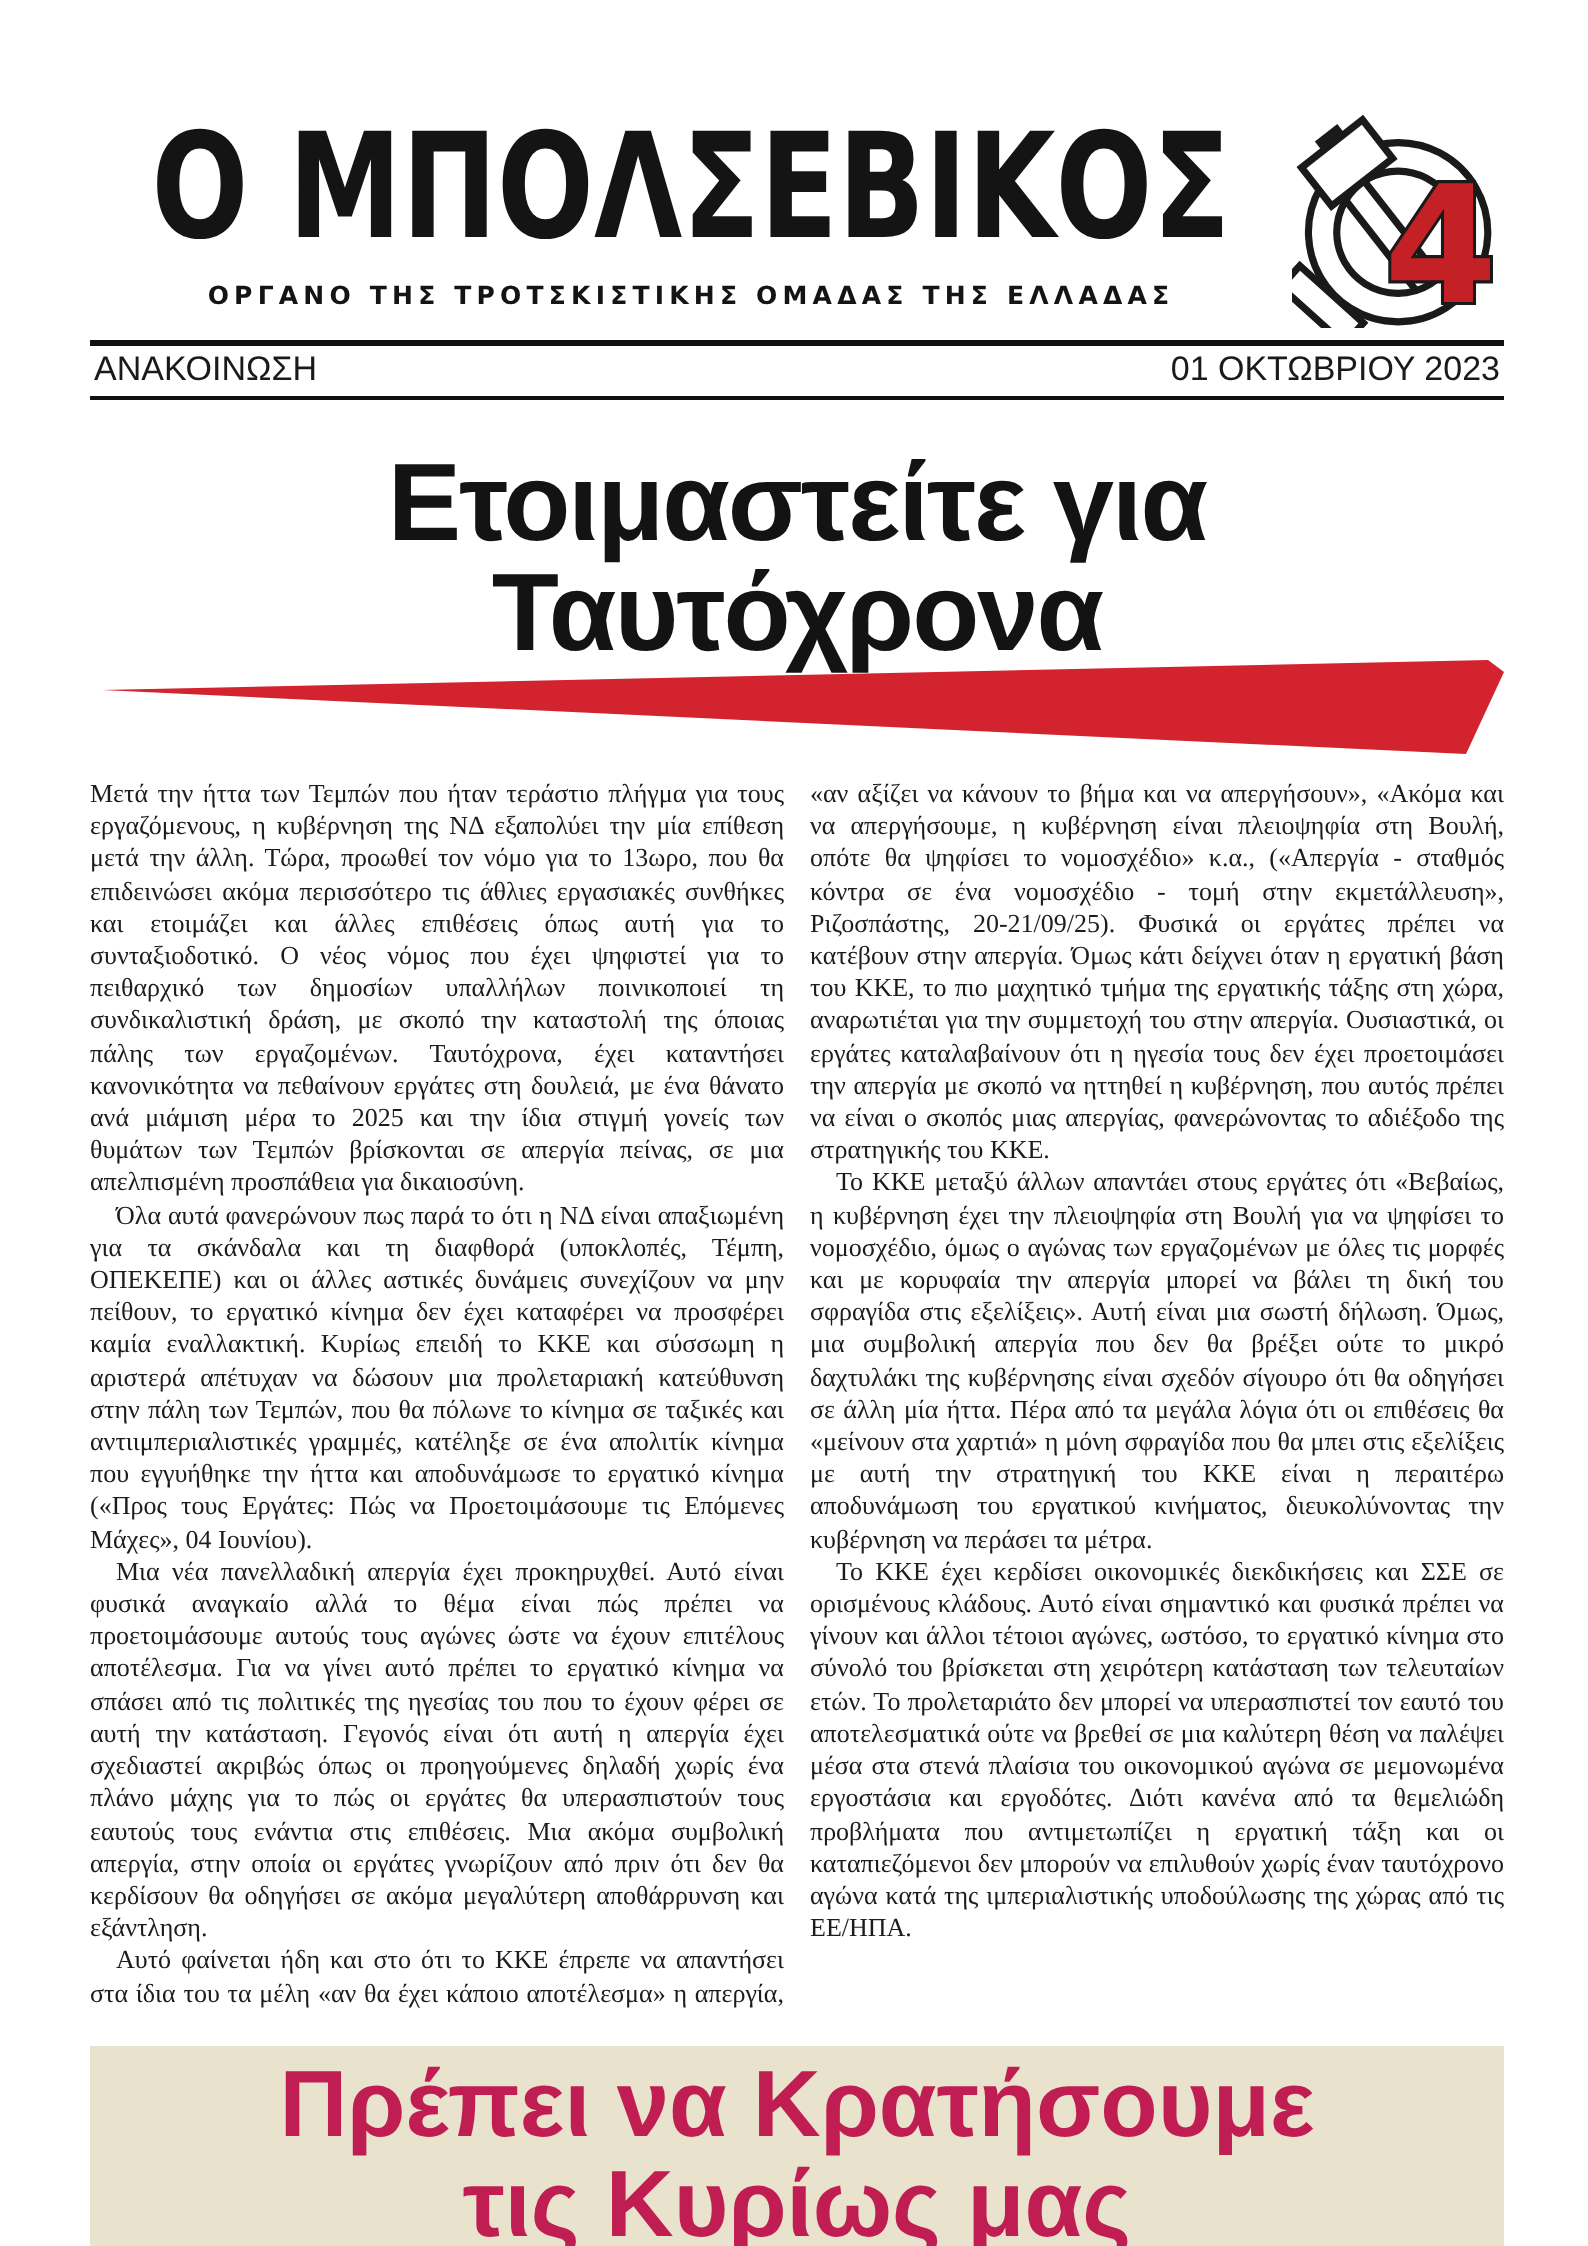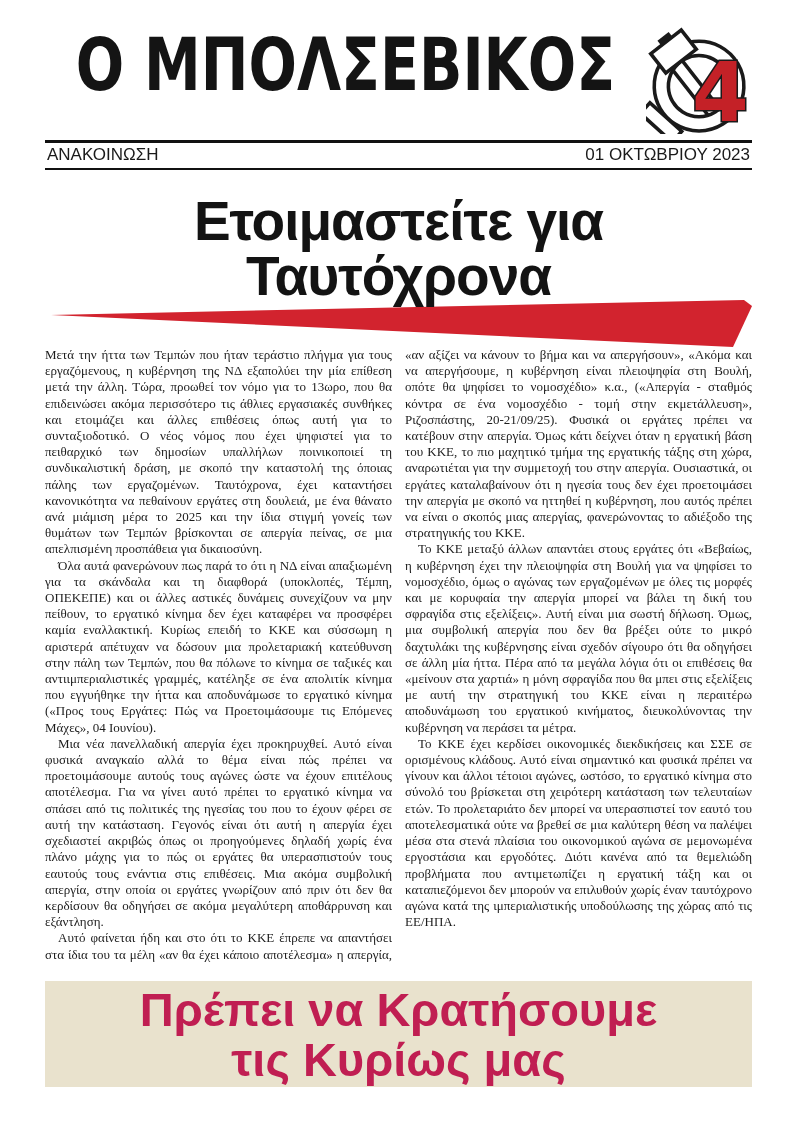--- a/index.html
+++ b/index.html
@@ -6,21 +6,21 @@
   .page{
     position:relative;
     width:794px;height:1123px;
     background:#ffffff;
     font-family:"Liberation Serif", serif;
     overflow:hidden;
   }
   .content{width:707px;margin-left:45px;}
 
   
-  .masthead{display:flex;align-items:flex-start;padding-top:24px;}
+  .masthead{display:flex;align-items:flex-start;padding-top:24px;margin-top:30px;}
   .mast-left{flex:1;text-align:center;padding-top:6px;}
   .mast-title{
     font-family:"DejaVu Sans", sans-serif;
     font-weight:bold;
     font-size:57px;
     letter-spacing:0px;
     color:#141414;
     transform:scaleY(1.28);
     transform-origin:center 72%;
     white-space:nowrap;
@@ -57,21 +57,21 @@
     line-height:55px;
     letter-spacing:-1px;
     margin-top:24px;
     position:relative;
     z-index:2;
   }
   .wedge{display:block;margin-top:-5px;position:relative;z-index:1;}
 
   
   .body-cols{
-    margin-top:0;
+    margin-top:12px;
     height:622px;
     column-count:2;
     column-gap:13px;
     column-fill:auto;
     overflow:hidden;
     font-size:13px;
     line-height:16.2px;
     text-align:justify;
     color:#1c1c1c;
   }
@@ -96,20 +96,21 @@
 </style>
 </head>
 <body>
 
 <div class="page">
   <div class="content">
 
     <div class="masthead">
       <div class="mast-left">
         <div class="mast-title">Ο ΜΠΟΛΣΕΒΙΚΟΣ</div>
+        <div class="mast-subtitle">ΟΡΓΑΝΟ ΤΗΣ ΤΡΟΤΣΚΙΣΤΙΚΗΣ ΟΜΑΔΑΣ ΤΗΣ ΕΛΛΑΔΑΣ</div>
       </div>
       <div class="logo-box">
         <svg width="106" height="108" viewBox="0 0 104 106" xmlns="http://www.w3.org/2000/svg">
 
           <rect x="-6.5" y="-46" width="13" height="92" transform="translate(46,58) rotate(-38)" fill="#ffffff" stroke="#1a1a1a" stroke-width="3.5"></rect>
 
           <path fill-rule="evenodd" fill="#ffffff" stroke="#1a1a1a" stroke-width="3.5" d="M52,15 a44,44 0 1,0 0.1,0 z M52,29 a30,30 0 1,1 -0.1,0 z"></path>
 
           <rect x="-20" y="-7" width="42" height="14" transform="translate(14,94) rotate(42)" fill="#ffffff" stroke="#1a1a1a" stroke-width="3.5"></rect>
 

